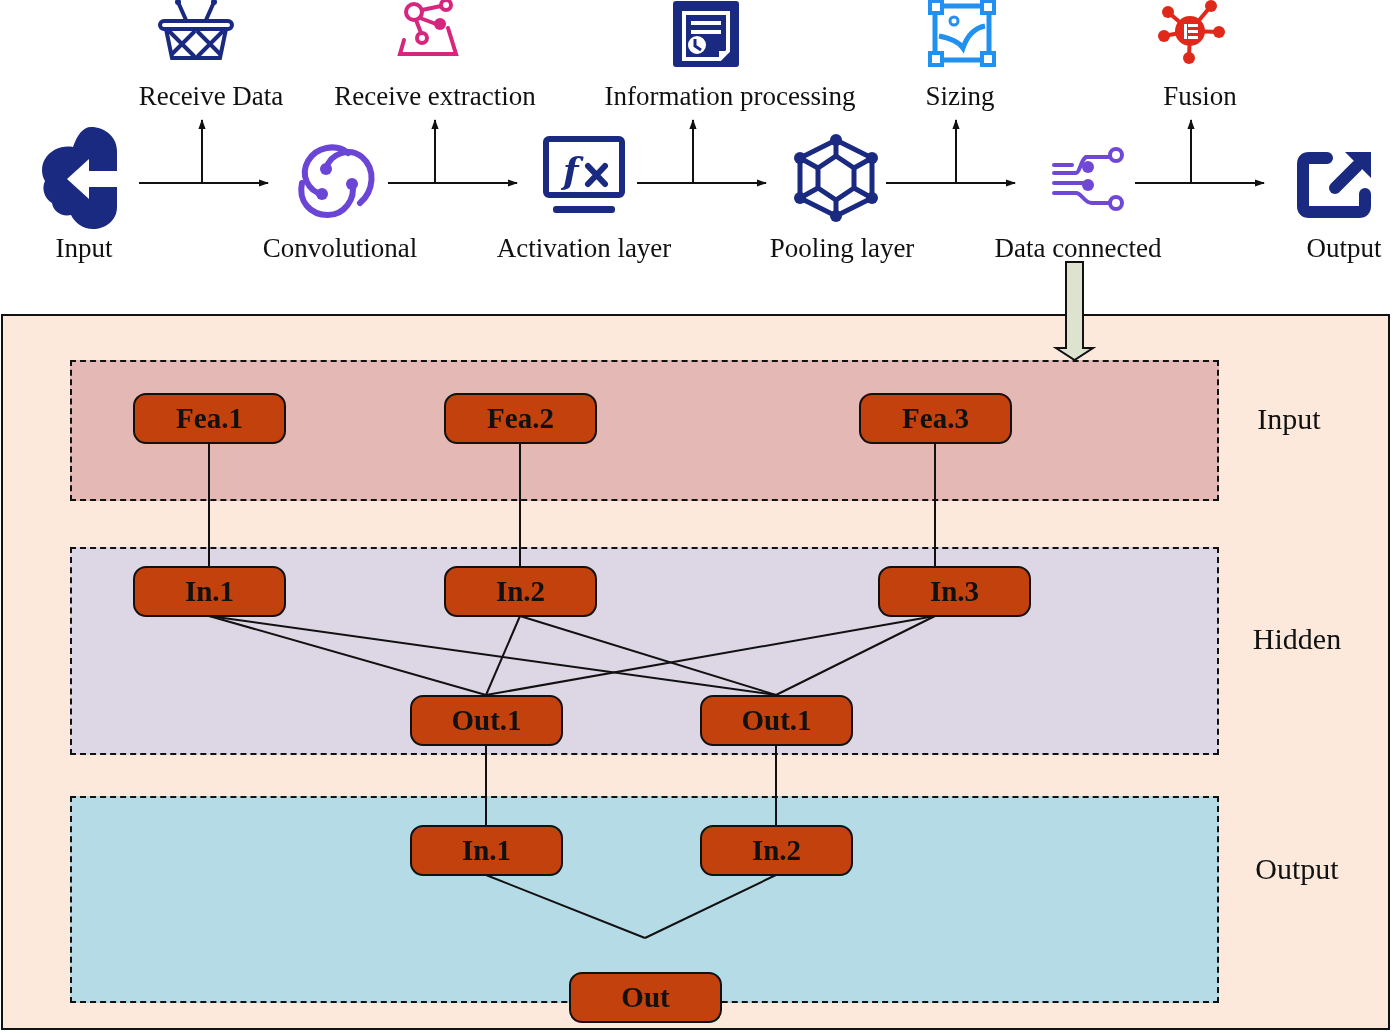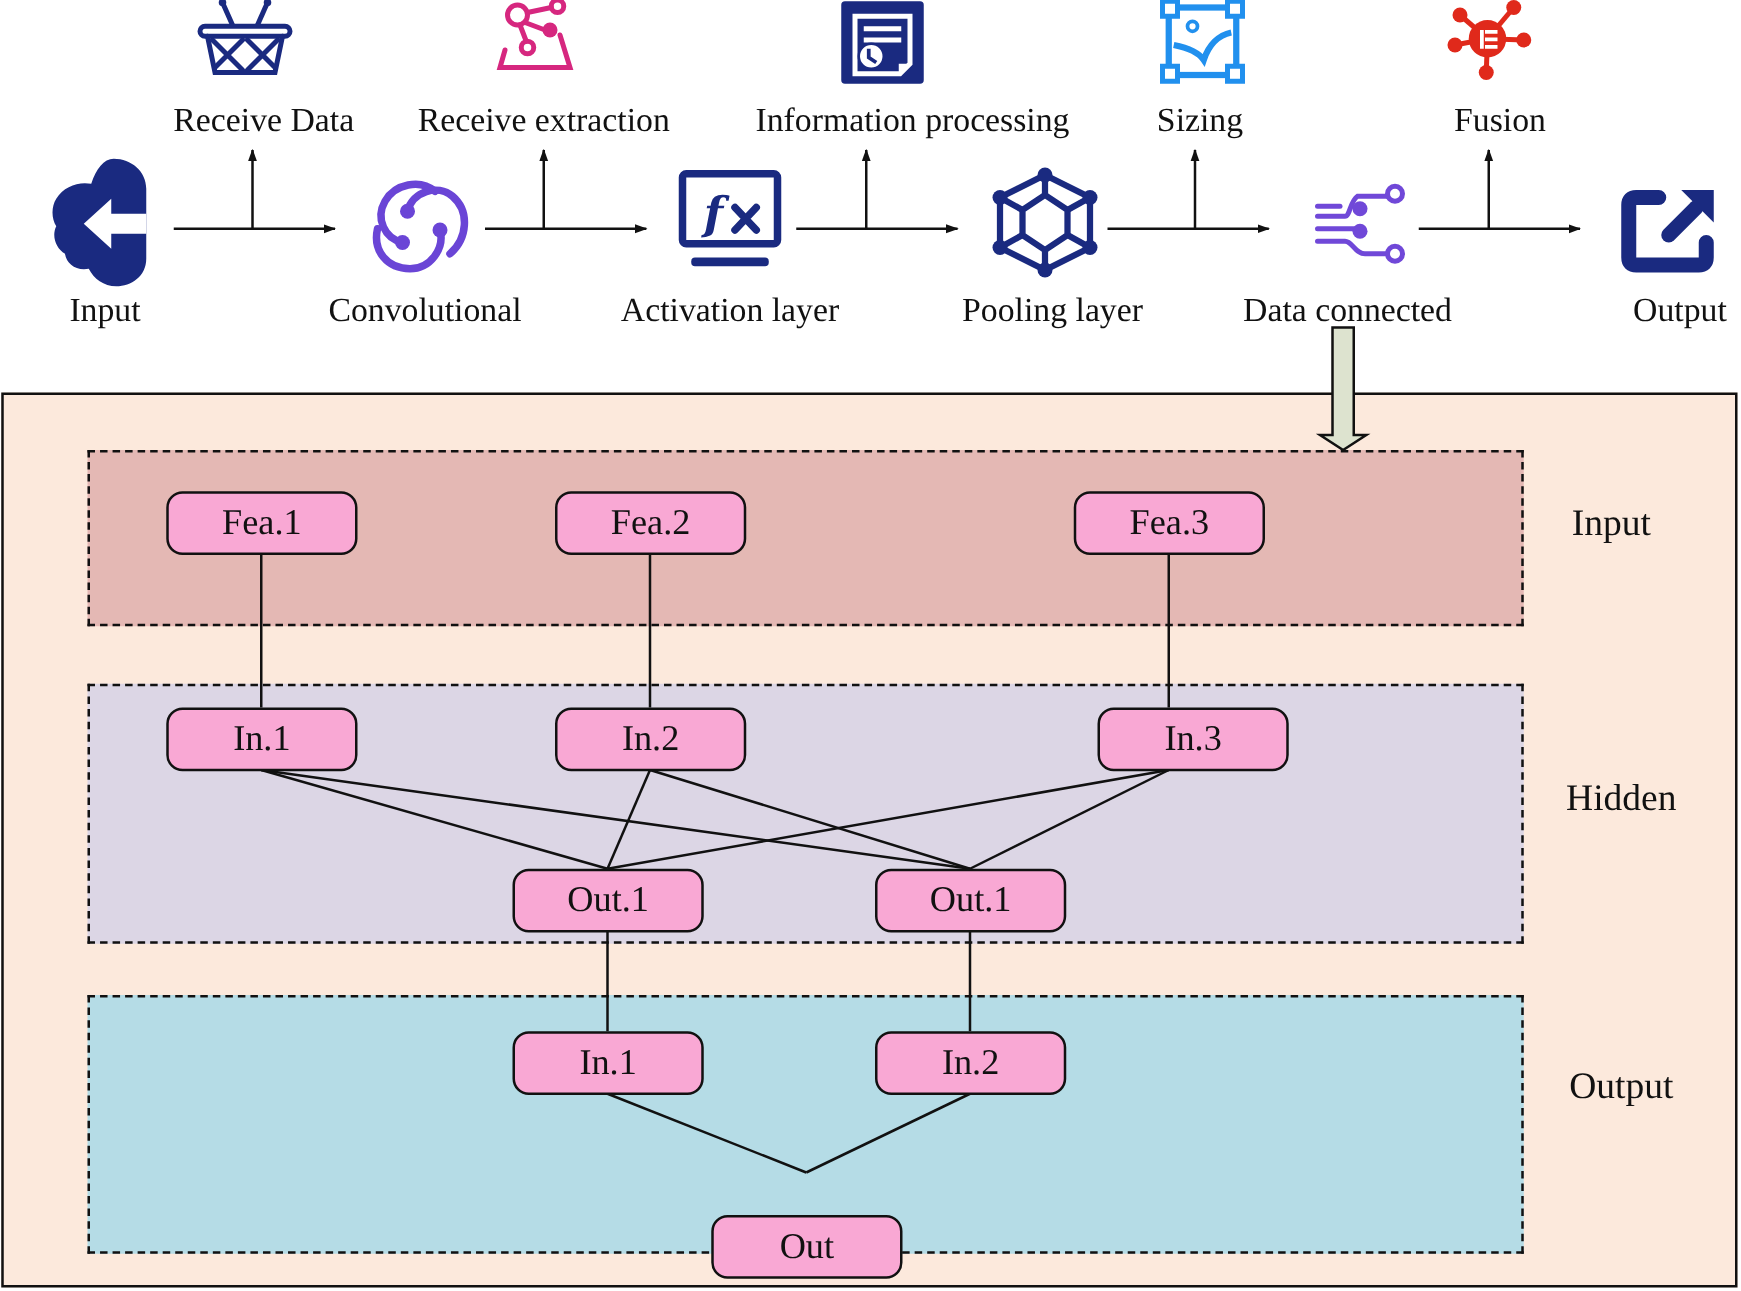--- a/index.html
+++ b/index.html
@@ -9,22 +9,22 @@
   .lbl { position: absolute; font-size: 27px; white-space: nowrap; line-height: 1; transform: translateX(-50%); }
   .side-lbl { position: absolute; font-size: 30px; white-space: nowrap; line-height: 1; transform: translateX(-50%); }
   svg.ico { position: absolute; overflow: visible; }
   #panel { position: absolute; left: 1px; top: 314px; width: 1389px; height: 716px;
            background: #fce9dc; border: 2px solid #111; box-sizing: border-box; }
   .band { position: absolute; box-sizing: border-box; border: 2px dashed #111; }
   #band-input  { left: 70px;  top: 360px; width: 1149px; height: 141px; background: #e4b8b4; }
   #band-hidden { left: 70px;  top: 547px; width: 1149px; height: 208px; background: #dcd6e5; }
   #band-output { left: 70px;  top: 796px; width: 1149px; height: 207px; background: #b5dce6; }
   .node { position: absolute; box-sizing: border-box; width: 153px; height: 51px;
-          background: #f9a8d4; border: 2px solid #111; border-radius: 13px;
-          font-size: 29px; display: flex; align-items: center; justify-content: center; }
+          background: #c2410c; border: 2px solid #111; border-radius: 13px;
+          font-size: 29px; display: flex; align-items: center; justify-content: center; font-weight: bold; }
   #wires { position: absolute; left: 0; top: 0; }
 </style>
 </head>
 <body>
 
 <svg id="pipeline-arrows" class="abs" style="left:0;top:0" width="1393" height="300">
   <defs>
     <marker id="ah" markerWidth="10" markerHeight="10" refX="9" refY="5" orient="auto" markerUnits="userSpaceOnUse">
       <path d="M0,0 L14,5 L0,10 Z" fill="#111" transform="translate(-4,0)"></path>
     </marker>

